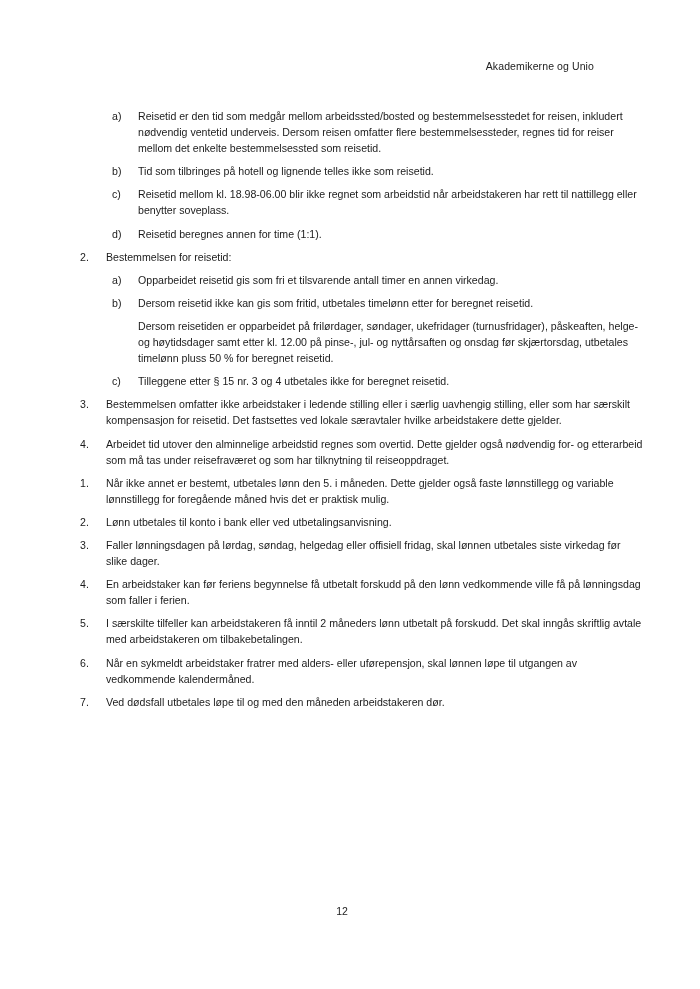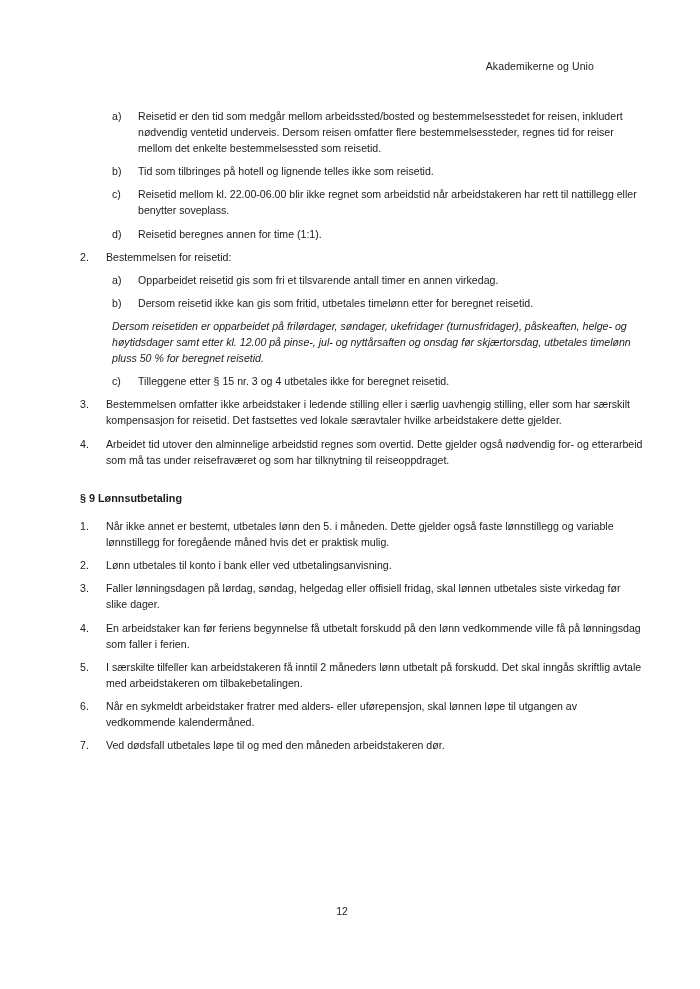--- a/index.html
+++ b/index.html
@@ -48,23 +48,22 @@
     flex: 1 1 auto;
   }
   
   .lvl1 { margin-left: 24px; }
   .lvl1 > .marker { width: 26px; }
   
   .lvl2 { margin-left: 56px; }
   .lvl2 > .marker { width: 26px; }
   
   .cont {
-    margin-left: 56px;
+    margin-left: 82px;
     margin-bottom: 7px;
-    font-style: italic;
   }
   .section-title {
     font-weight: bold;
     font-size: 10.8px;
     margin-top: 22px;
     margin-bottom: 12px;
     margin-left: 24px;
   }
   .footer {
     position: absolute;
@@ -90,21 +89,21 @@
     <div class="row lvl2">
       <span class="marker">a)</span>
       <span class="txt">Reisetid er den tid som medgår mellom arbeidssted/bosted og bestemmelsesstedet for reisen, inkludert nødvendig ventetid underveis. Dersom reisen omfatter flere bestemmelsessteder, regnes tid for reiser mellom det enkelte bestemmelsessted som reisetid.</span>
     </div>
     <div class="row lvl2">
       <span class="marker">b)</span>
       <span class="txt">Tid som tilbringes på hotell og lignende telles ikke som reisetid.</span>
     </div>
     <div class="row lvl2">
       <span class="marker">c)</span>
-      <span class="txt">Reisetid mellom kl. 22.00-06.00 blir ikke regnet som arbeidstid når arbeidstakeren har rett til nattillegg eller benytter soveplass.</span>
+      <span class="txt">Reisetid mellom kl. 18.98-06.00 blir ikke regnet som arbeidstid når arbeidstakeren har rett til nattillegg eller benytter soveplass.</span>
     </div>
     <div class="row lvl2">
       <span class="marker">d)</span>
       <span class="txt">Reisetid beregnes annen for time (1:1).</span>
     </div>
 
     <div class="row lvl1">
       <span class="marker">2.</span>
       <span class="txt">Bestemmelsen for reisetid:</span>
     </div>
@@ -125,21 +124,20 @@
 
     <div class="row lvl1">
       <span class="marker">3.</span>
       <span class="txt">Bestemmelsen omfatter ikke arbeidstaker i ledende stilling eller i særlig uavhengig stilling, eller som har særskilt kompensasjon for reisetid. Det fastsettes ved lokale særavtaler hvilke arbeidstakere dette gjelder.</span>
     </div>
     <div class="row lvl1">
       <span class="marker">4.</span>
       <span class="txt">Arbeidet tid utover den alminnelige arbeidstid regnes som overtid. Dette gjelder også nødvendig for- og etterarbeid som må tas under reisefraværet og som har tilknytning til reiseoppdraget.</span>
     </div>
 
-    <div class="section-title">§ 9 Lønnsutbetaling</div>
 
     <div class="row lvl1">
       <span class="marker">1.</span>
       <span class="txt">Når ikke annet er bestemt, utbetales lønn den 5. i måneden. Dette gjelder også faste lønnstillegg og variable lønnstillegg for foregående måned hvis det er praktisk mulig.</span>
     </div>
     <div class="row lvl1">
       <span class="marker">2.</span>
       <span class="txt">Lønn utbetales til konto i bank eller ved utbetalingsanvisning.</span>
     </div>
     <div class="row lvl1">

